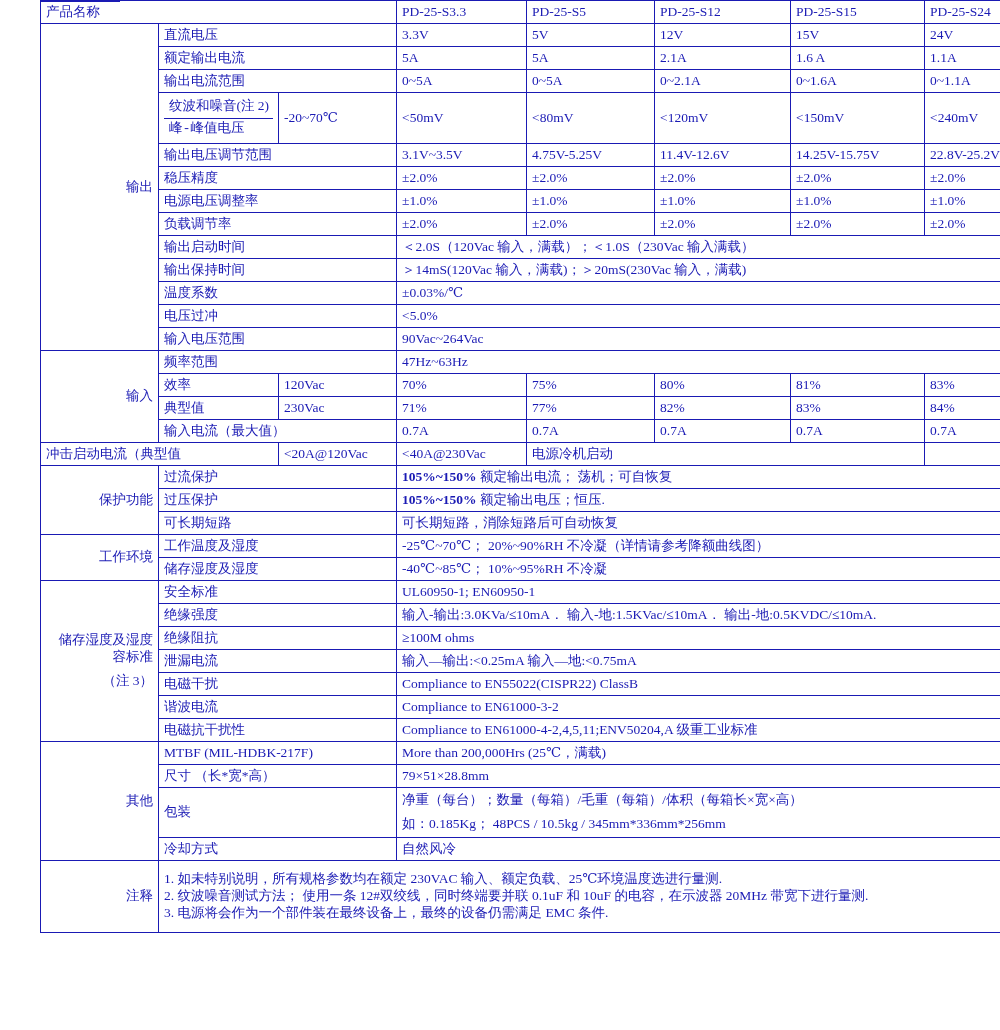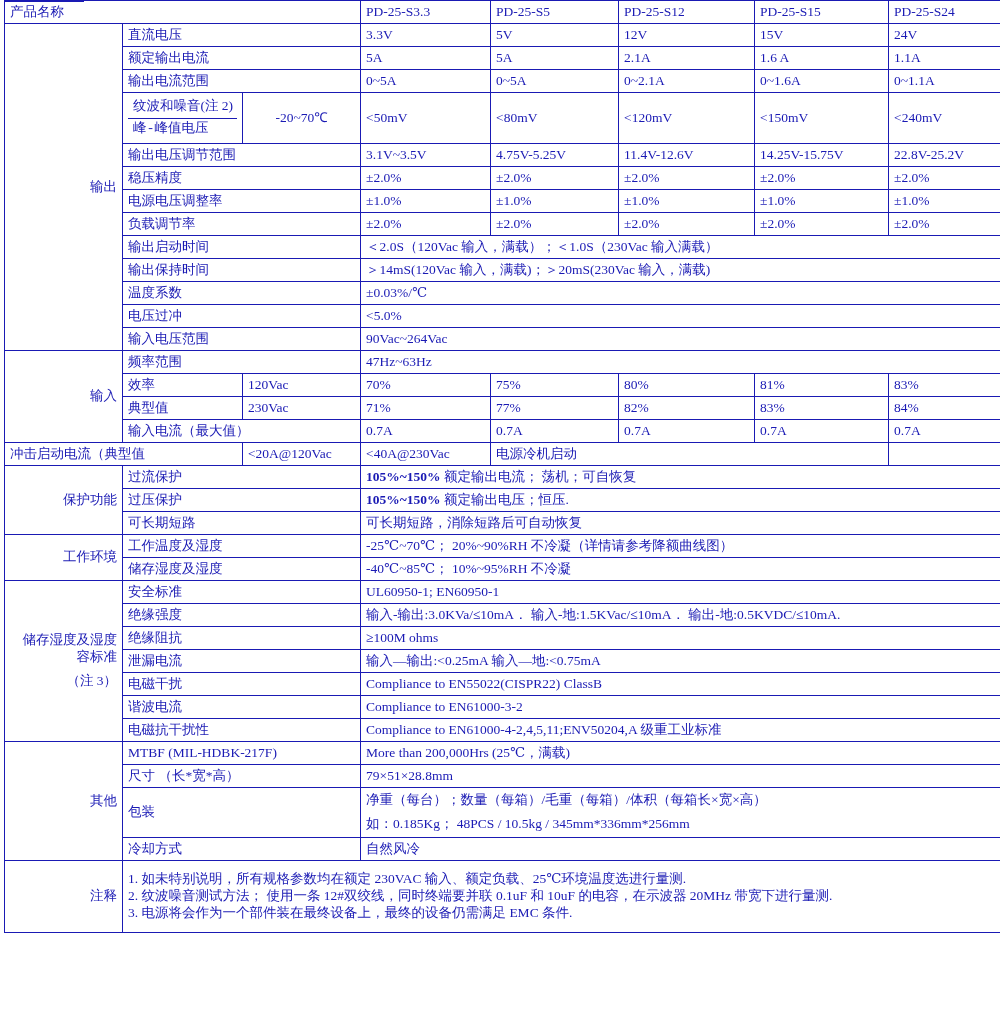--- a/index.html
+++ b/index.html
@@ -3,21 +3,21 @@
 <meta charset="utf-8">
 <style>
   html,body{margin:0;padding:0;}
   body{
     width:1000px;height:1030px;
     background:#ffffff;
     font-family:"Liberation Serif","DejaVu Serif",serif;
     color:#1a1ab4;
     font-size:13.5px;
   }
-  .sheet{position:relative;width:837px;height:1030px;box-sizing:border-box;}
+  .sheet{position:relative;width:837px;height:1030px;box-sizing:border-box;margin-left:36px;}
   table.spec{
     border-collapse:collapse;
     width:992px;
     margin-left:4px;
     table-layout:fixed;
   }
   table.spec td{
     border:1px solid #1a1ab4;
     padding:2px 5px;
     vertical-align:middle;
@@ -28,21 +28,21 @@
     box-sizing:border-box;
     white-space:nowrap;
     overflow:visible;
   }
   .cat{
     text-align:right;
     font-size:14.5px;
   }
   .hdr td{font-size:14px;}
   .b{font-weight:bold;}
-  .center{text-align:center;font-family:Liberation Serif, serif;}
+  .center{}
   .wrapcell{white-space:normal;}
   .topline{
     position:absolute;
     left:0;top:0;width:1000px;height:3px;
     overflow:hidden;
   }
   .topline .seg{
     position:absolute;left:4px;top:0;width:80px;height:2px;background:#1a1ab4;
   }
   .notes td{

